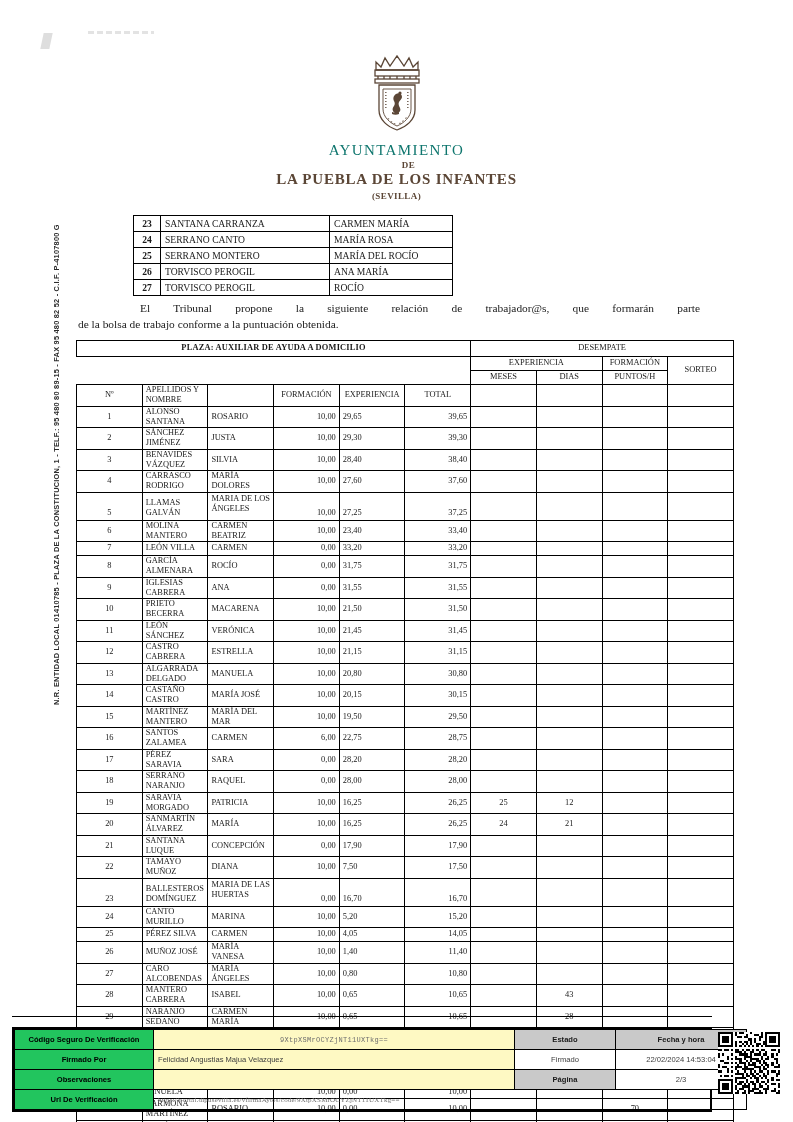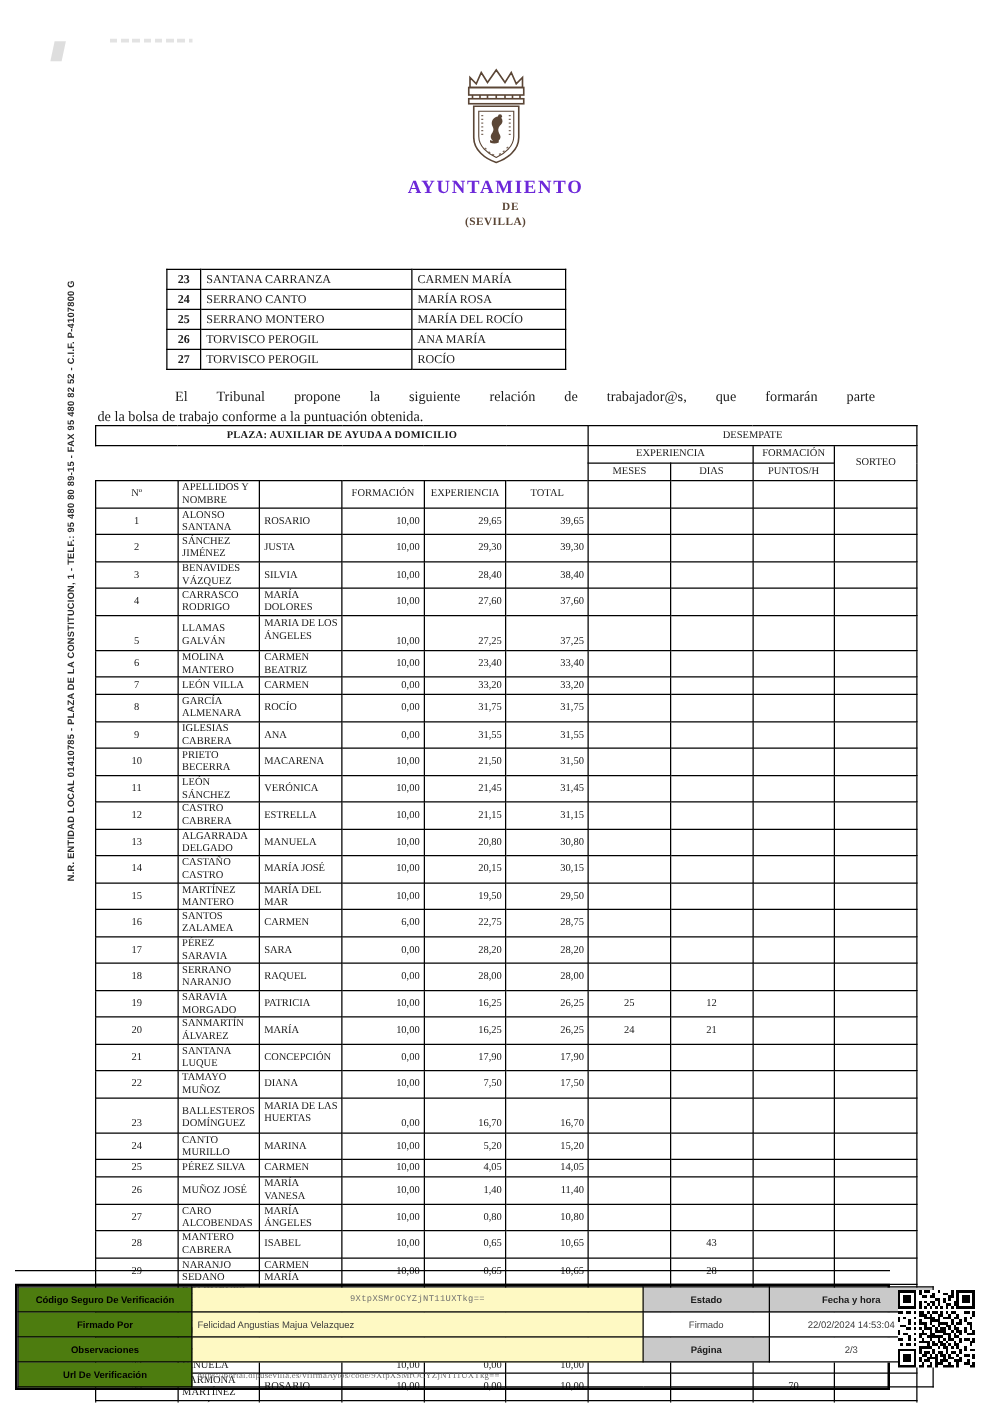--- a/index.html
+++ b/index.html
@@ -58,23 +58,23 @@
   }
   .crest {
     width: 62px; height: 88px;
     margin: 0 auto 8px auto;
     position: relative;
   }
   .crest svg { display:block; }
   .lh-line1 {
     font-family: "Liberation Serif", serif;
     font-size: 15px;
-    font-weight: bold;
+    font-weight: normal;
     letter-spacing: 1.4px;
-    color: #6d28d9;
+    color: #0f766e;
     line-height: 1.15;
   }
   .lh-line2 {
     font-size: 9px;
     font-weight: bold;
     letter-spacing: .6px;
     color: #5b4636;
     margin: 1px 0 1px 0;
     padding-left: 24px;
   }
@@ -114,21 +114,21 @@
     text-align: center;
     font-weight: bold;
     padding: 1px 2px;
   }
   .top-table td.surname { width: 160px; }
 
   
   .intro {
     position: absolute;
     left: 140px;
-    top: 310px;
+    top: 300px;
     width: 560px;
     font-size: 11.4px;
     line-height: 1.42;
     text-align: justify;
   }
   .intro .l1 { text-align: justify; text-align-last: justify; }
   .intro .l2 { margin-left: -62px; }
 
   
   .main-table {
@@ -158,21 +158,21 @@
     height: 15px;
   }
   .hdr-desempate { height: 15px; }
   .hdr-mid { height: 13px; }
   .hdr-bot { height: 13px; }
 
   .c-num     { width: 17px;  text-align: center; font-weight: bold; }
   .c-surname { width: 155px; }
   .c-name    { width: 102px; }
   .c-form    { width: 78px;  text-align: right; }
-  .c-exp     { width: 92px;  text-align: right; }
+  .c-exp     { width: 92px;  }
   .c-total   { width: 47px;  text-align: right; font-weight: bold; }
   .c-meses   { width: 34px;  text-align: center; }
   .c-dias    { width: 32px;  text-align: center; }
   .c-puntos  { width: 62px;  text-align: center; margin-left: 24px; }
   .c-sorteo  { width: 42px;  text-align: center; }
 
   .main-table tbody td { height: 13px; }
   .main-table tbody tr.two-line td { height: 26px; }
   .main-table tbody tr.two-line .c-name { vertical-align: top; padding-top: 1px; }
   .main-table tbody tr.two-line .c-num,
@@ -206,21 +206,21 @@
     table-layout: fixed;
   }
   .footer-table td {
     border: 1px solid #000;
     padding: 2px 4px;
     height: 15px;
     vertical-align: middle;
   }
   .f-label {
     width: 130px;
-    background: #4d7c0f;
+    background: #22c55e;
     text-align: center;
     font-weight: bold;
     color: #000;
   }
   .f-value {
     width: 352px;
     background: #fef9c3;
     color: #3d3d3d;
   }
   .f-value.mono {
@@ -292,20 +292,21 @@
 
       <g fill="#5b4636" opacity=".8">
         <path d="M19 46 l1.6 0 l0 1 l-1.6 0 z M19 49 l1.6 0 l0 1 l-1.6 0 z M19 52 l1.6 0 l0 1 l-1.6 0 z M19 55 l1.6 0 l0 1 l-1.6 0 z M19 58 l1.6 0 l0 1 l-1.6 0 z M19 61 l1.6 0 l0 1 l-1.6 0 z"></path>
         <path d="M41 46 l1.6 0 l0 1 l-1.6 0 z M41 49 l1.6 0 l0 1 l-1.6 0 z M41 52 l1.6 0 l0 1 l-1.6 0 z M41 55 l1.6 0 l0 1 l-1.6 0 z M41 58 l1.6 0 l0 1 l-1.6 0 z M41 61 l1.6 0 l0 1 l-1.6 0 z"></path>
         <path d="M22 72 l1.4 .8 l-.5 .9 l-1.4 -.8 z M25 75 l1.4 .8 l-.5 .9 l-1.4 -.8 z M28 77 l1.5 .6 l-.4 1 l-1.5 -.6 z M33 77 l1.5 -.6 l.4 1 l-1.5 .6 z M36 75 l1.4 -.8 l.5 .9 l-1.4 .8 z M39 72 l1.4 -.8 l.5 .9 l-1.4 .8 z"></path>
       </g>
     </svg>
   </div>
   <div class="lh-line1">AYUNTAMIENTO</div>
   <div class="lh-line2">DE</div>
+  <div class="lh-line3">LA PUEBLA DE LOS INFANTES</div>
   <div class="lh-line4">(SEVILLA)</div>
 </div>
 
 <table class="top-table">
   <tbody>
       <tr>
         <td class="num">23</td>
         <td class="surname">SANTANA CARRANZA</td>
         <td>CARMEN MARÍA</td>
       </tr>

